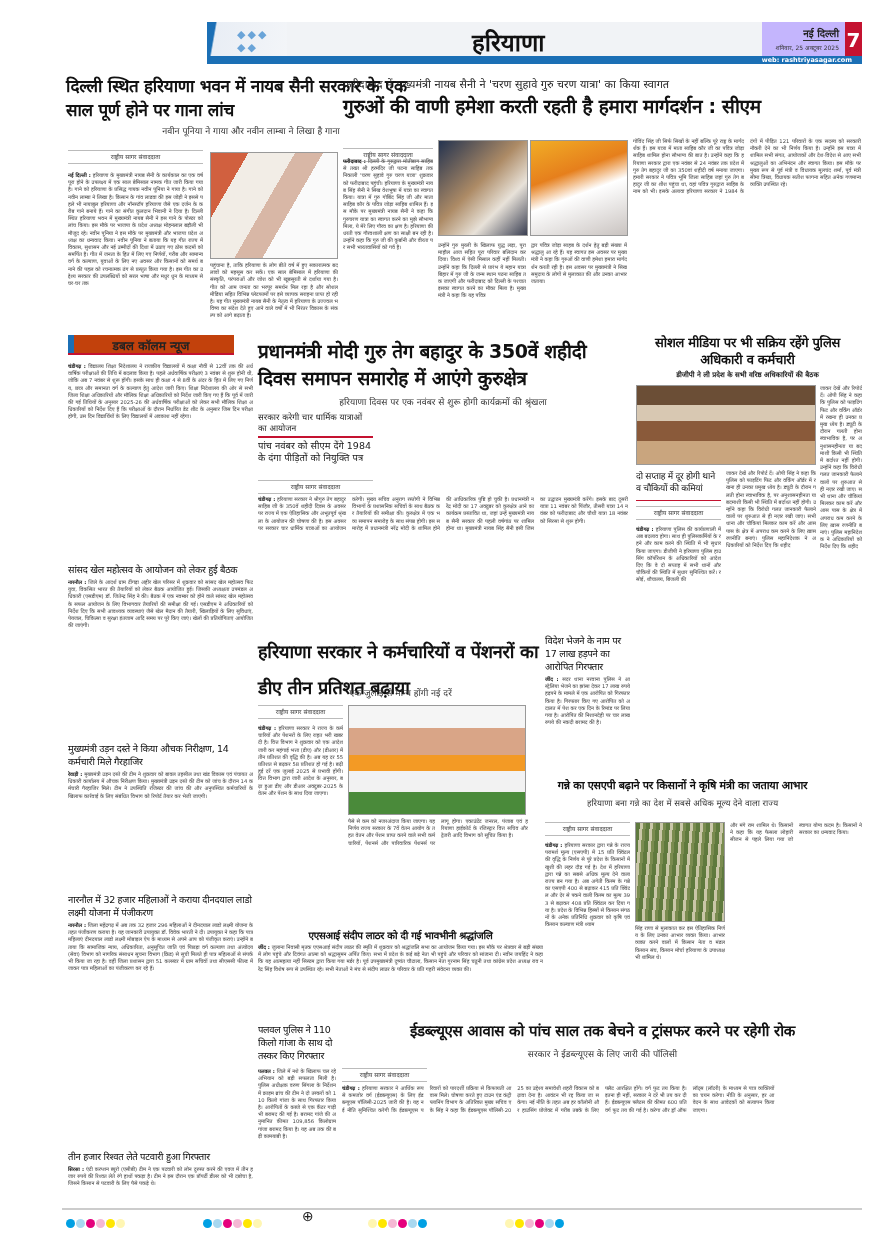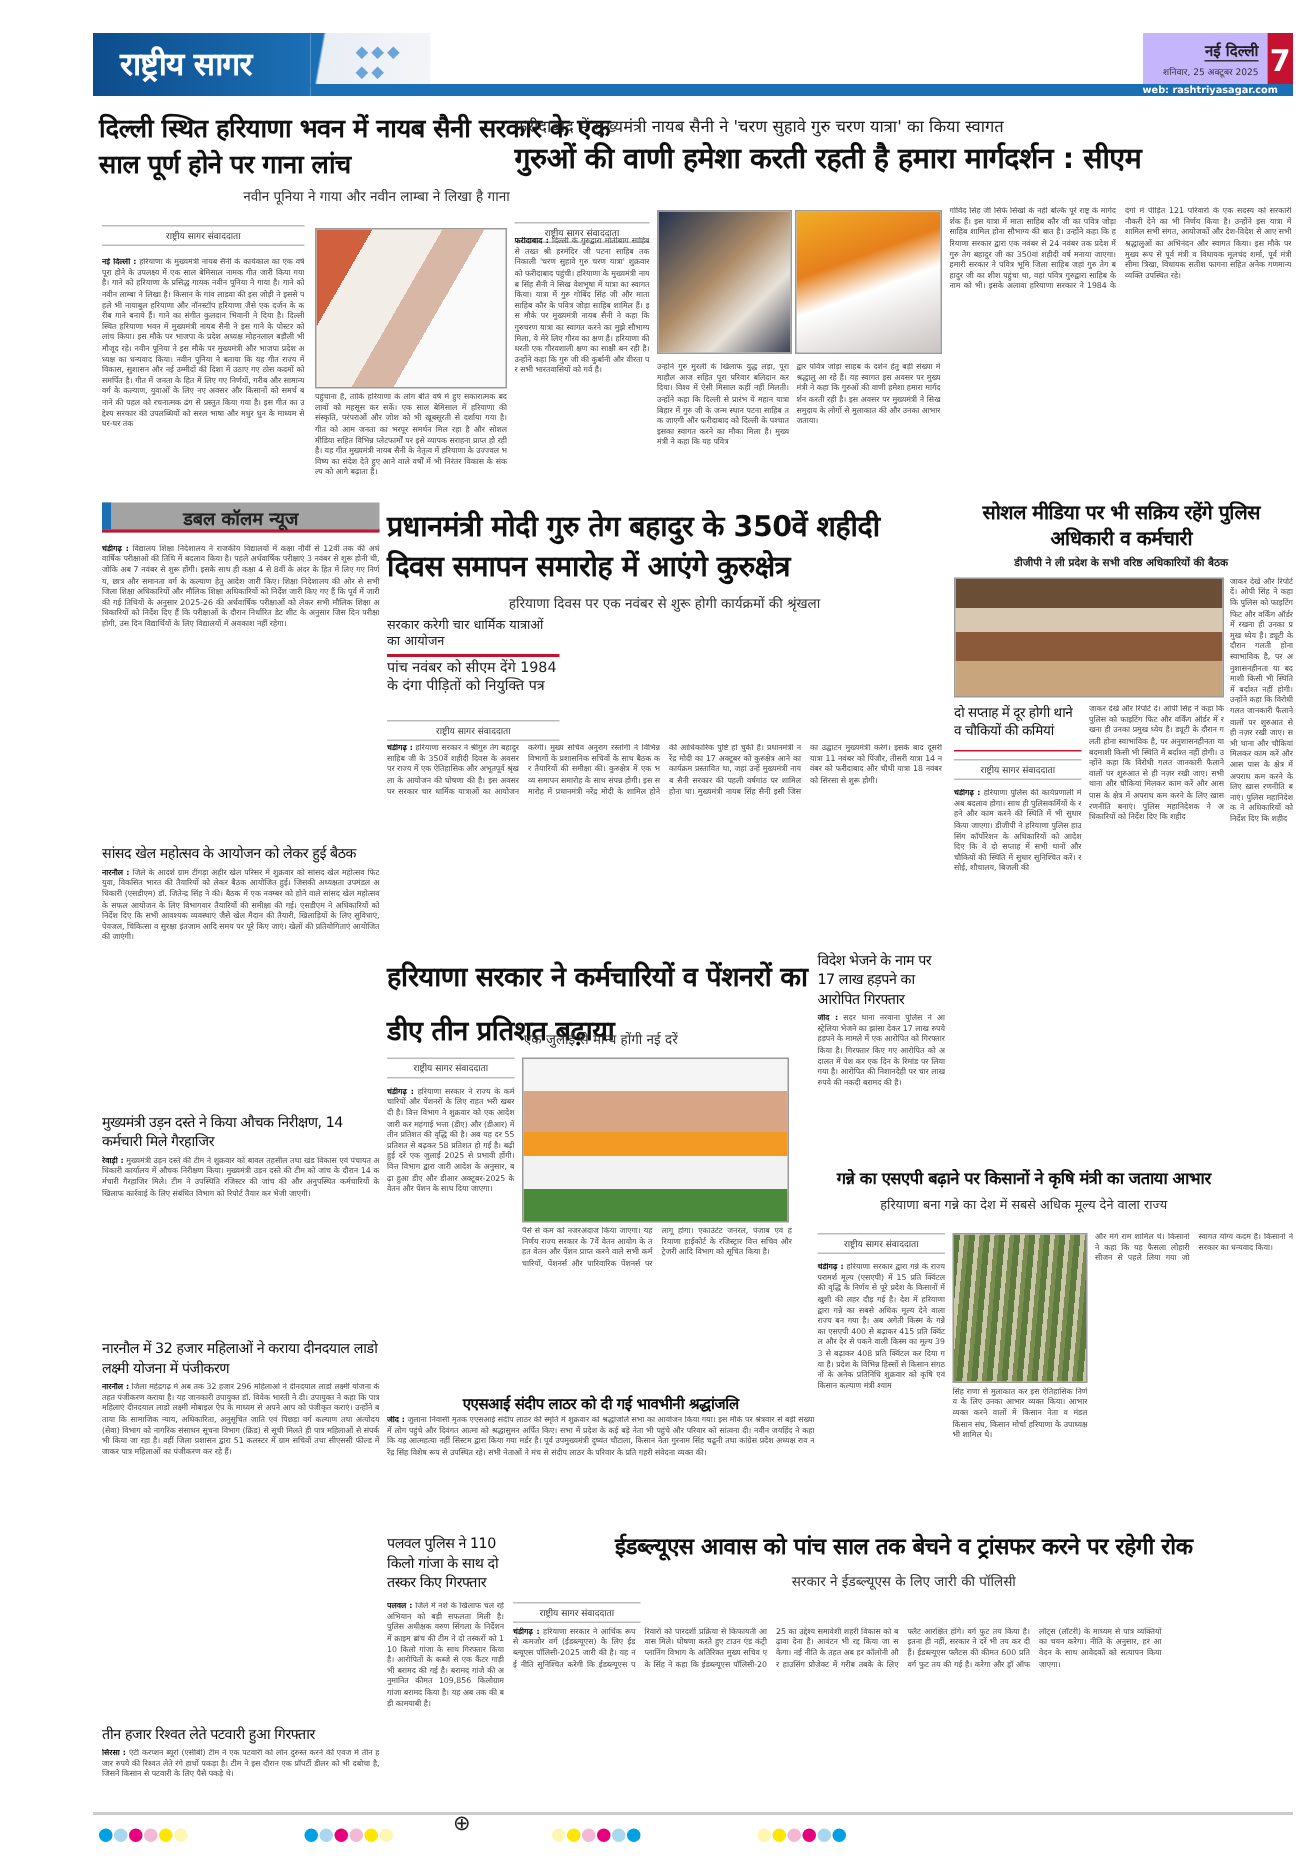--- a/index.html
+++ b/index.html
@@ -11,25 +11,25 @@
 .hl{font-weight:bold;color:#111;font-family:"DejaVu Sans",sans-serif;letter-spacing:-0.3px}
 .sub{color:#333;text-align:center}
 .byline{font-size:6px;text-align:center;color:#333;border-top:1px solid #bbb;border-bottom:1px solid #bbb;padding:2px 0}
 .photo{background:linear-gradient(135deg,#8a6e55,#c9b49b 40%,#e7dfd3 60%,#6d5a4a);border:1px solid #999}
 .dots span{display:inline-block;width:9px;height:9px;border-radius:50%;margin-right:1px}
 </style>
 </head>
 <body>
 
 <div class="abs" style="left:62px;top:22px;width:800px;height:42px;">
-  <div class="abs" style="left:0;top:0;width:145px;height:42px;background:linear-gradient(90deg,#0d4d8c,#1b6fb5);">
-    <span style="position:absolute;left:18px;top:6px;color:#fff;font-weight:bold;font-size:21px;letter-spacing:-0.5px;">राष्ट्रीय सागर</span>
-  </div>
   <div class="abs" style="left:145px;top:0;width:80px;height:36px;background:linear-gradient(100deg,#1b6fb5 0,#1b6fb5 10%,#e9eef5 12%,#f3f5f8 100%);">
     <span style="position:absolute;left:30px;top:6px;color:#6aa4d8;font-size:11px;letter-spacing:2px;">◆◆◆<br>◆◆</span>
+  </div>
+  <div class="abs" style="left:225px;top:0;width:475px;height:36px;background:#f1f3f6;">
+    <span style="position:absolute;left:185px;top:3px;font-weight:bold;font-size:24px;color:#111;">हरियाणा</span>
   </div>
   <div class="abs" style="left:700px;top:0;width:83px;height:36px;background:#c4b5fd;text-align:right;padding-right:6px;">
     <div style="font-size:10px;font-weight:bold;margin-top:3px;border-bottom:1px solid #333;display:inline-block;">नई दिल्ली</div>
     <div style="font-size:6px;color:#333;margin-top:3px;">शनिवार, 25 अक्टूबर 2025</div>
   </div>
   <div class="abs" style="left:783px;top:0;width:17px;height:36px;background:#c41230;color:#fff;font-weight:bold;font-size:20px;text-align:center;line-height:36px;">7</div>
   <div class="abs" style="left:145px;top:34px;width:655px;height:8px;background:#1b6fb5;"></div>
   <span class="abs" style="right:10px;top:34px;font-size:6.5px;color:#fff;font-weight:bold;line-height:8px;">web: rashtriyasagar.com</span>
 </div>
 
@@ -43,21 +43,21 @@
 <div class="abs" style="left:343px;top:76px;width:520px;font-size:11px;color:#222;">फरीदाबाद में मुख्यमंत्री नायब सैनी ने 'चरण सुहावे गुरु चरण यात्रा' का किया स्वागत</div>
 <div class="abs hl" style="left:343px;top:94px;width:520px;font-size:19px;line-height:24px;">गुरुओं की वाणी हमेशा करती रहती है हमारा मार्गदर्शन : सीएम</div>
 <div class="abs byline" style="left:343px;top:148px;width:90px;">राष्ट्रीय सागर संवाददाता</div>
 <div class="abs txt" style="left:343px;top:158px;width:90px;height:172px;"><b>फरीदाबाद :</b> <span>दिल्ली के गुरुद्वारा मोतीबाग साहिब से तख्त श्री हरमंदिर जी पटना साहिब तक निकाली 'चरण सुहावे गुरु चरण यात्रा' शुक्रवार को फरीदाबाद पहुंची। हरियाणा के मुख्यमंत्री नायब सिंह सैनी ने सिख वेशभूषा में यात्रा का स्वागत किया। यात्रा में गुरु गोबिंद सिंह जी और माता साहिब कौर के पवित्र जोड़ा साहिब शामिल हैं। इस मौके पर मुख्यमंत्री नायब सैनी ने कहा कि गुरुचरण यात्रा का स्वागत करने का मुझे सौभाग्य मिला, ये मेरे लिए गौरव का क्षण है। हरियाणा की धरती एक गौरवशाली क्षण का साक्षी बन रही है। उन्होंने कहा कि गुरु जी की कुर्बानी और वीरता पर सभी भारतवासियों को गर्व है।</span></div>
 <div class="abs photo" style="left:438px;top:140px;width:90px;height:96px;background:linear-gradient(135deg,#24334f,#ad8b66 45%,#e8e2d9 70%,#3a3f52);"></div>
 <div class="abs photo" style="left:530px;top:140px;width:98px;height:96px;background:linear-gradient(160deg,#f1ad26,#e67f1c 35%,#fff 55%,#c9c3c0);"></div>
 <div class="abs txt" style="left:438px;top:242px;width:88px;height:88px;">उन्होंने गुरु मुरली के खिलाफ युद्ध लड़ा, पूरा माहौल आज सहित पूरा परिवार बलिदान कर दिया। विश्व में ऐसी मिसाल कहीं नहीं मिलती। उन्होंने कहा कि दिल्ली से प्रारंभ ये महान यात्रा बिहार में गुरु जी के जन्म स्थान पटना साहिब तक जाएगी और फरीदाबाद को दिल्ली के पश्चात इसका स्वागत करने का मौका मिला है। मुख्यमंत्री ने कहा कि यह पवित्र</div>
 <div class="abs txt" style="left:531px;top:242px;width:96px;height:88px;">द्वार पवित्र जोड़ा साहब के दर्शन हेतु बड़ी संख्या में श्रद्धालु आ रहे हैं। यह स्वागत इस अवसर पर मुख्यमंत्री ने कहा कि गुरुओं की वाणी हमेशा हमारा मार्गदर्शन करती रही है। इस अवसर पर मुख्यमंत्री ने सिख समुदाय के लोगों से मुलाकात की और उनका आभार जताया।</div>
 <div class="abs txt" style="left:633px;top:138px;width:228px;height:192px;column-count:2;column-gap:6px;">गोविंद सिंह जी सिर्फ सिखों के नहीं बल्कि पूरे राष्ट्र के मार्गदर्शक हैं। इस यात्रा में माता साहिब कौर जी का पवित्र जोड़ा साहिब शामिल होना सौभाग्य की बात है। उन्होंने कहा कि हरियाणा सरकार द्वारा एक नवंबर से 24 नवंबर तक प्रदेश में गुरु तेग बहादुर जी का 350वां शहीदी वर्ष मनाया जाएगा। हमारी सरकार ने पवित्र भूमि जिला साहिब जहां गुरु तेग बहादुर जी का शीश पहुंचा था, वहां पवित्र गुरुद्वारा साहिब के नाम को भी। इसके अलावा हरियाणा सरकार ने 1984 के दंगों में पीड़ित 121 परिवारों के एक सदस्य को सरकारी नौकरी देने का भी निर्णय किया है। उन्होंने इस यात्रा में शामिल सभी संगत, आयोजकों और देश-विदेश से आए सभी श्रद्धालुओं का अभिनंदन और स्वागत किया। इस मौके पर मुख्य रूप से पूर्व मंत्री व विधायक मूलचंद शर्मा, पूर्व मंत्री सीमा त्रिखा, विधायक सतीश फागना सहित अनेक गणमान्य व्यक्ति उपस्थित रहे।</div>
 
-<div class="abs" style="left:68px;top:335px;width:185px;height:20px;background:#a3a3a3;border-bottom:2px solid #c41230;">
+<div class="abs" style="left:68px;top:335px;width:166px;height:20px;background:#c2410c;border-bottom:2px solid #c41230;">
   <span style="position:absolute;left:0;top:0;width:6px;height:18px;background:#1b6fb5;"></span>
   <span style="position:absolute;left:0;right:0;text-align:center;top:2px;font-weight:bold;font-size:12px;">डबल कॉलम न्यूज</span>
 </div>
 
 <div class="abs" style="left:68px;top:360px;width:185px;">
   <div class="txt" style="height:138px;margin-top:3px;"><b>चंडीगढ़ :</b> <span>विद्यालय शिक्षा निदेशालय ने राजकीय विद्यालयों में कक्षा नौवीं से 12वीं तक की अर्धवार्षिक परीक्षाओं की तिथि में बदलाव किया है। पहले अर्धवार्षिक परीक्षाएं 3 नवंबर से शुरू होनी थी, जोकि अब 7 नवंबर से शुरू होंगी। इसके साथ ही कक्षा 4 से 8वीं के अंदर के हित में लिए गए निर्णय, छात्र और समानता वर्ग के कल्याण हेतु आदेश जारी किए। शिक्षा निदेशालय की ओर से सभी जिला शिक्षा अधिकारियों और मौलिक शिक्षा अधिकारियों को निर्देश जारी किए गए हैं कि पूर्व में जारी की गई तिथियों के अनुसार 2025-26 की अर्धवार्षिक परीक्षाओं को लेकर सभी मौलिक शिक्षा अधिकारियों को निर्देश दिए हैं कि परीक्षाओं के दौरान निर्धारित डेट शीट के अनुसार जिस दिन परीक्षा होगी, उस दिन विद्यार्थियों के लिए विद्यालयों में अवकाश नहीं रहेगा।</span></div>
 </div>
 <div class="abs" style="left:68px;top:563px;width:185px;">
   <div class="hl" style="font-size:9.5px;line-height:13px;font-weight:normal;">सांसद खेल महोत्सव के आयोजन को लेकर हुई बैठक</div>
   <div class="txt" style="height:165px;margin-top:3px;"><b>नारनौल :</b> <span>जिले के आदर्श ग्राम टींगड़ा अहीर खेल परिसर में शुक्रवार को सांसद खेल महोत्सव फिट युवा, विकसित भारत की तैयारियों को लेकर बैठक आयोजित हुई। जिसकी अध्यक्षता उपमंडल अधिकारी (एसडीएम) डॉ. जितेन्द्र सिंह ने की। बैठक में एक नवम्बर को होने वाले सांसद खेल महोत्सव के सफल आयोजन के लिए विभागवार तैयारियों की समीक्षा की गई। एसडीएम ने अधिकारियों को निर्देश दिए कि सभी आवश्यक व्यवस्थाएं जैसे खेल मैदान की तैयारी, खिलाड़ियों के लिए सुविधाएं, पेयजल, चिकित्सा व सुरक्षा इंतजाम आदि समय पर पूरे किए जाएं। खेलों की प्रतियोगिताएं आयोजित की जाएंगी।</span></div>

